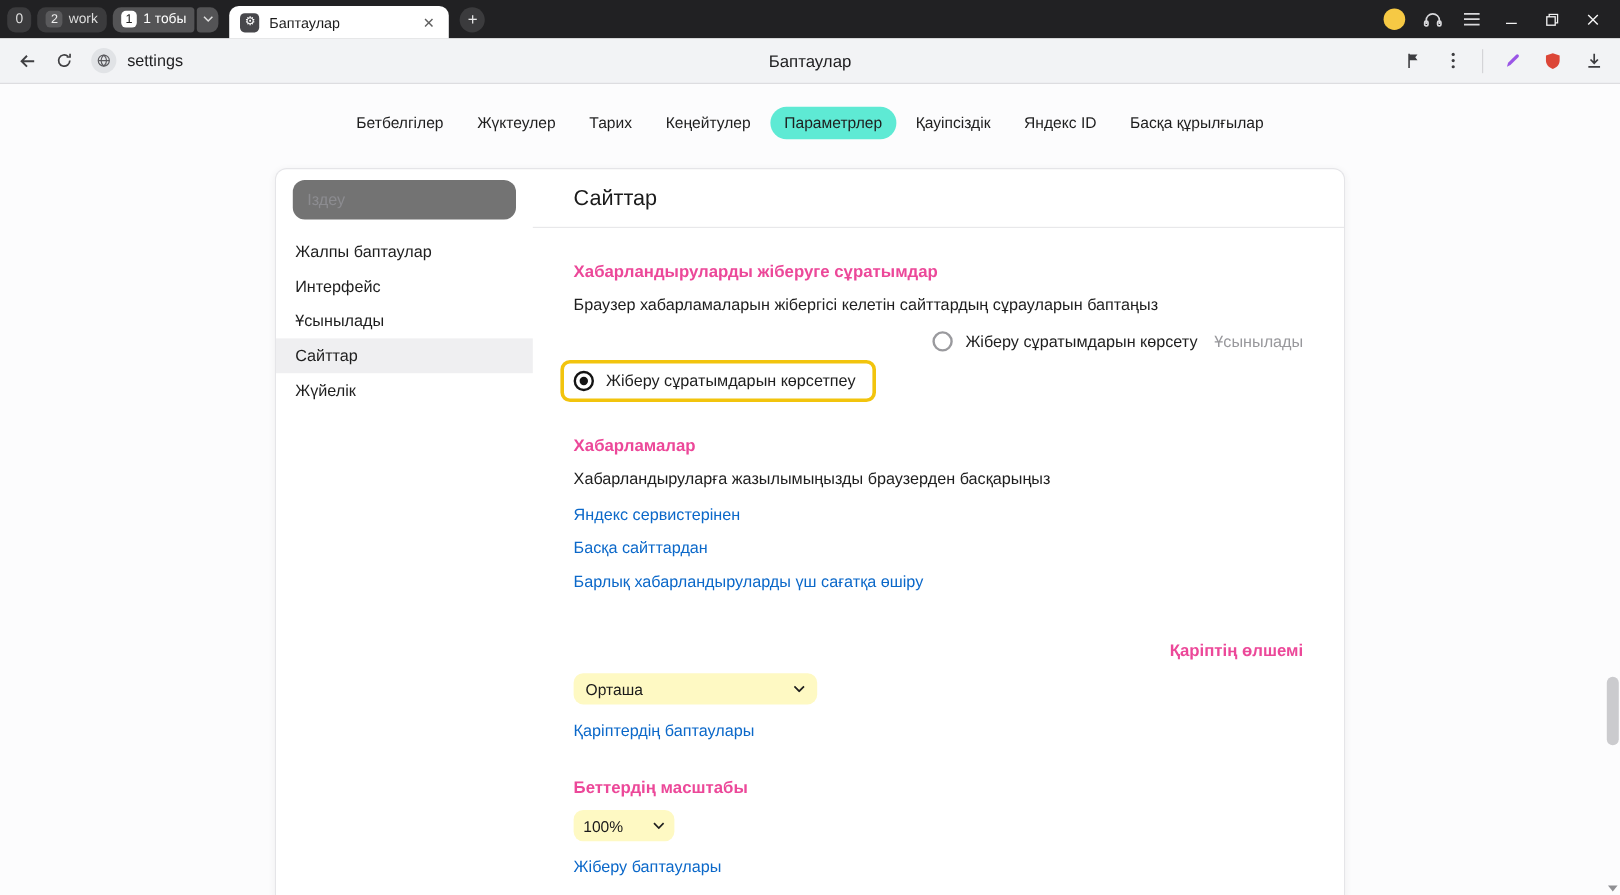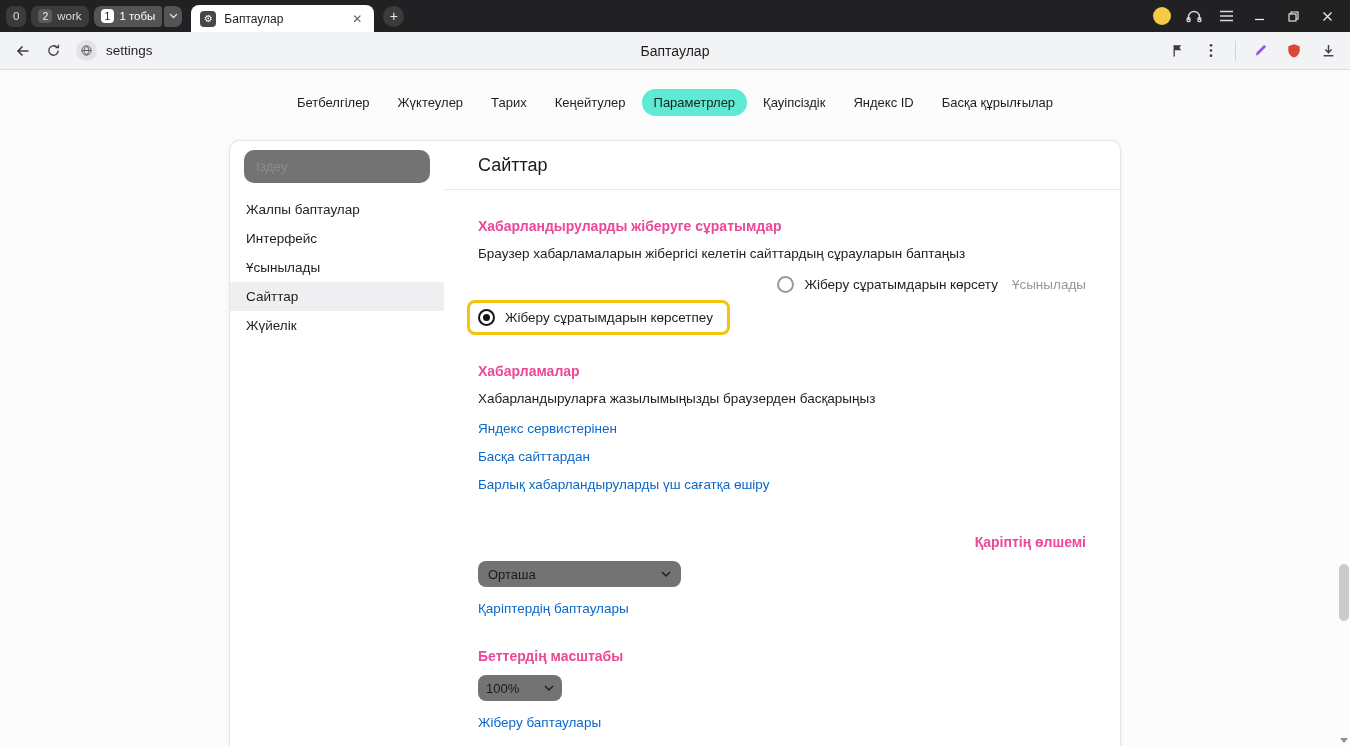--- a/index.html
+++ b/index.html
@@ -63,21 +63,21 @@
   .radio { width:17px; height:17px; border-radius:50%; border:2px solid #9a9a9e; background:#fff; flex-shrink:0; position:relative; }
   .radio.checked { border-color:#141414; }
   .radio.checked::after { content:""; position:absolute; inset:3px; border-radius:50%; background:#141414; }
   .radio-label { font-size:13.5px; color:#1e1e1e; margin-left:10px; white-space:nowrap; }
   .radio-hint { font-size:13.5px; color:#98989c; margin-left:14px; }
   .highlight { display:inline-flex; border:3px solid #f2c40d; border-radius:8px; padding:6px 14px 6px 8px; margin-top:7px; margin-left:-11px; }
   .highlight .radio-row { margin-top:0; }
   .link { display:block; font-size:13.5px; color:#0b68c9; margin-top:13px; text-decoration:none; cursor:pointer; width:fit-content; }
   .link.first { margin-top:15px; }
   .link.m14 { margin-top:14px; }
-  .select { display:flex; align-items:center; justify-content:space-between; height:26px; background:#737373; border-radius:8px; padding:0 10px; font-size:13px; color:#1a1a1a; margin-top:11px; cursor:pointer; }
+  .select { display:flex; align-items:center; justify-content:space-between; height:26px; background:#fef9c3; border-radius:8px; padding:0 10px; font-size:13px; color:#1a1a1a; margin-top:11px; cursor:pointer; }
   .select.w-mid { width:203px; }
   .select.w-sm { width:84px; padding:0 8px; }
 
   .scroll-thumb { position:absolute; right:1px; top:494px; width:10px; height:57px; background:#cbcbce; border-radius:5px; cursor:pointer; z-index:5; }
   .scroll-down { position:absolute; right:2px; bottom:3px; width:0; height:0; border-left:4px solid transparent; border-right:4px solid transparent; border-top:5px solid #8f8f93; z-index:5; cursor:pointer; }
 </style>
 </head>
 <body>
 
 <div class="window">

